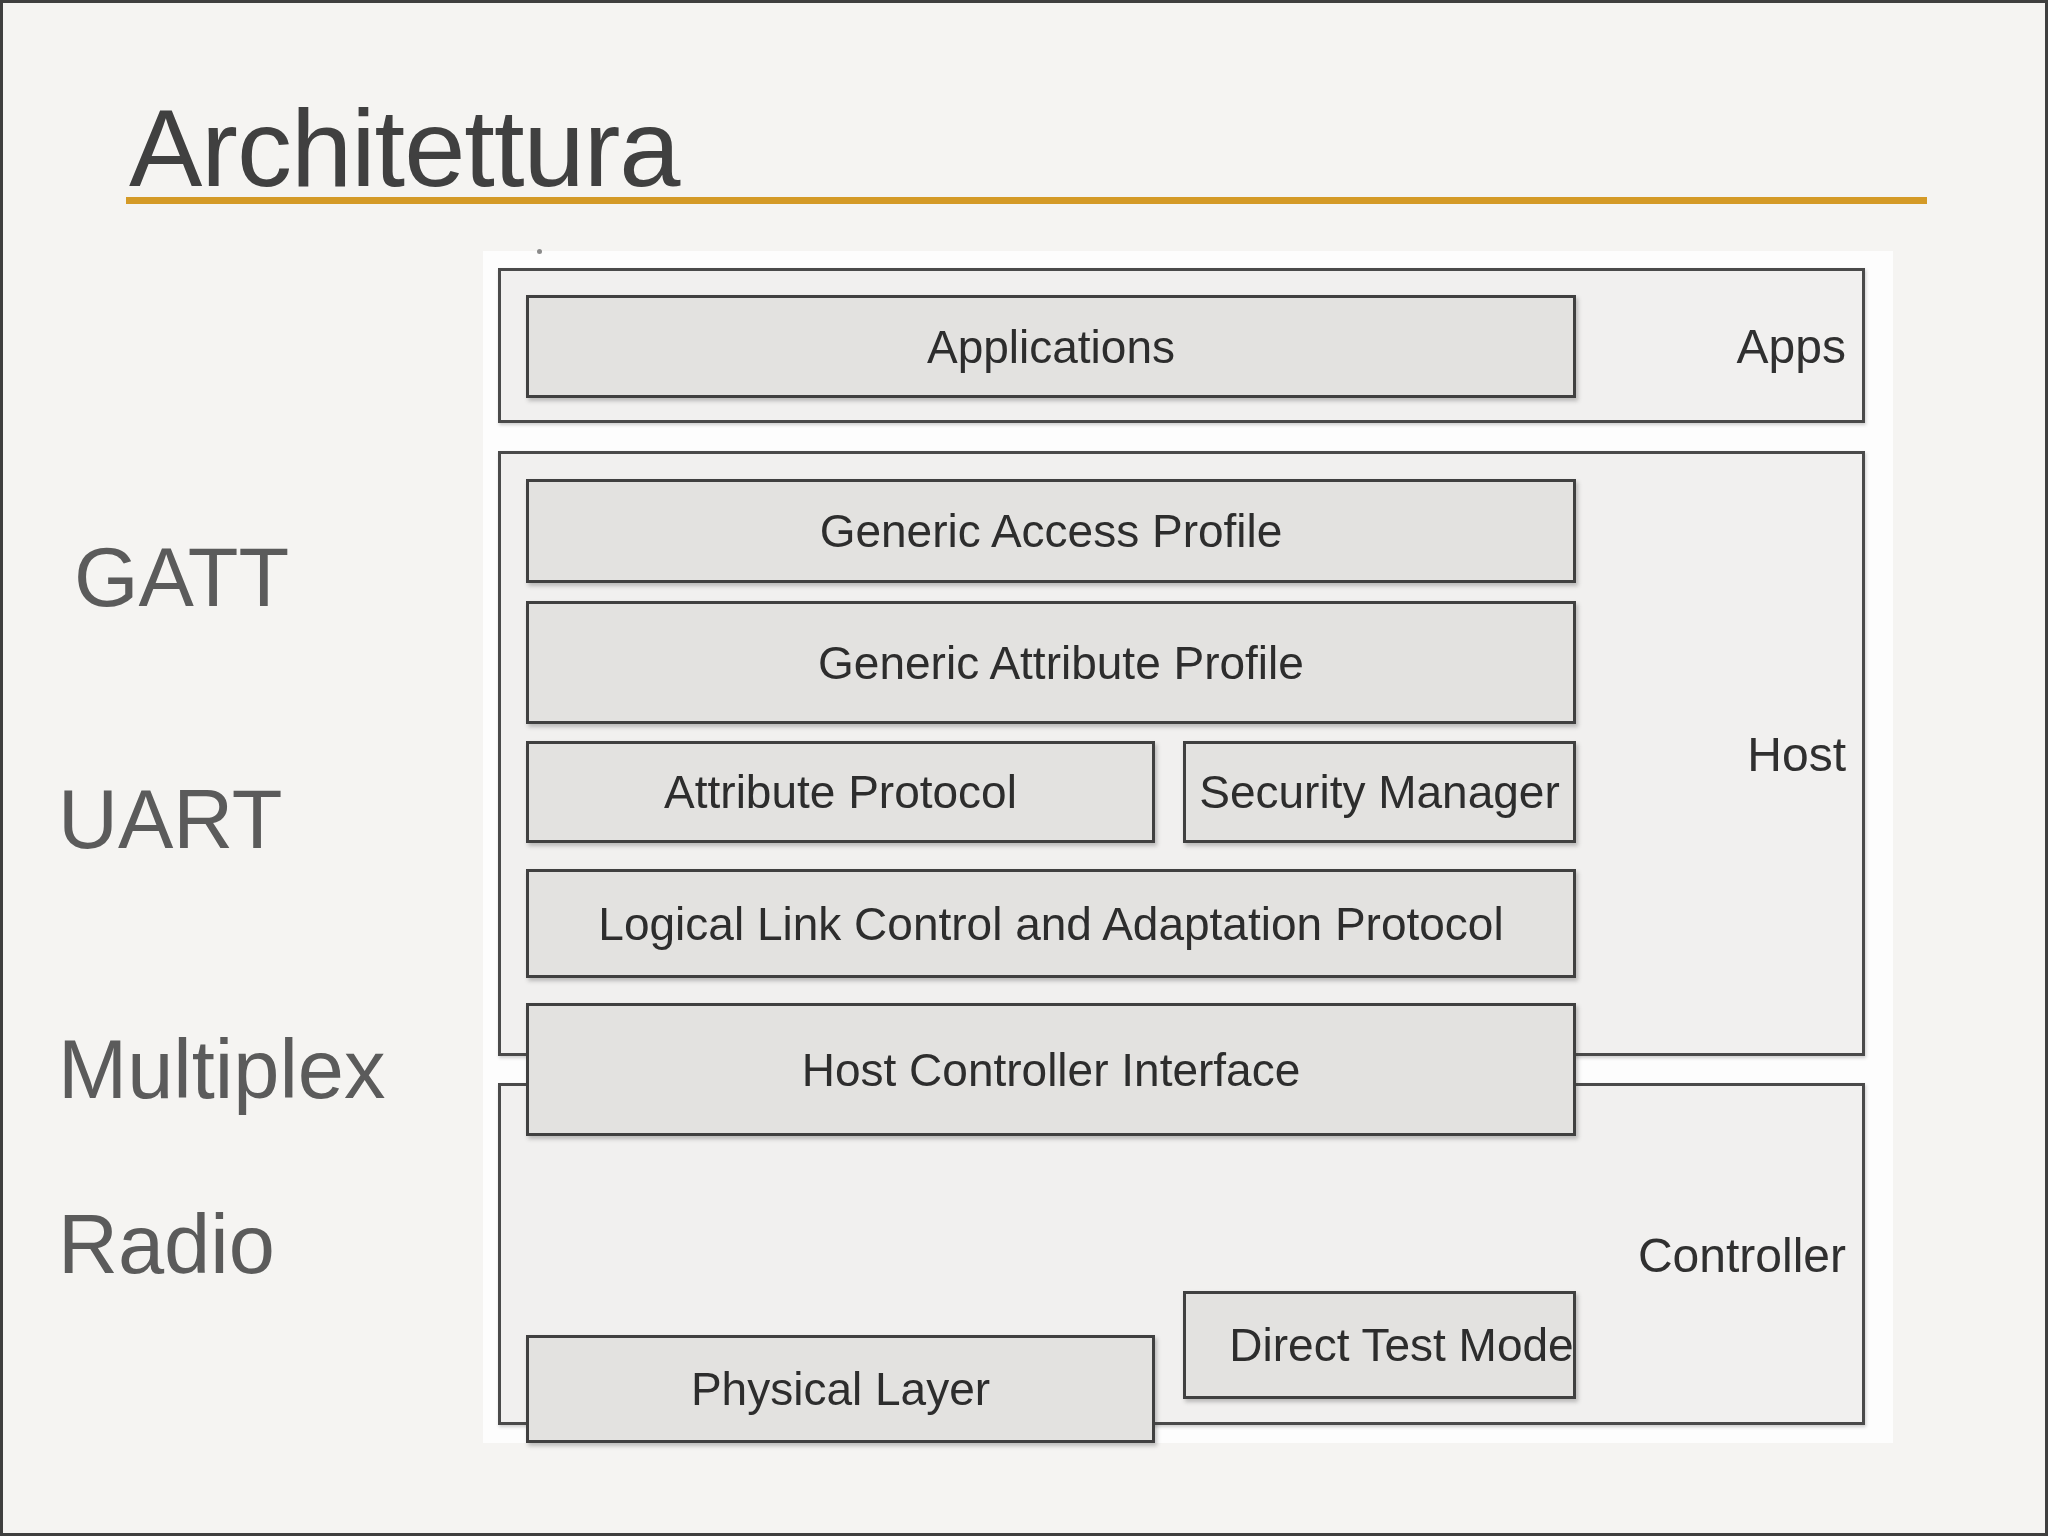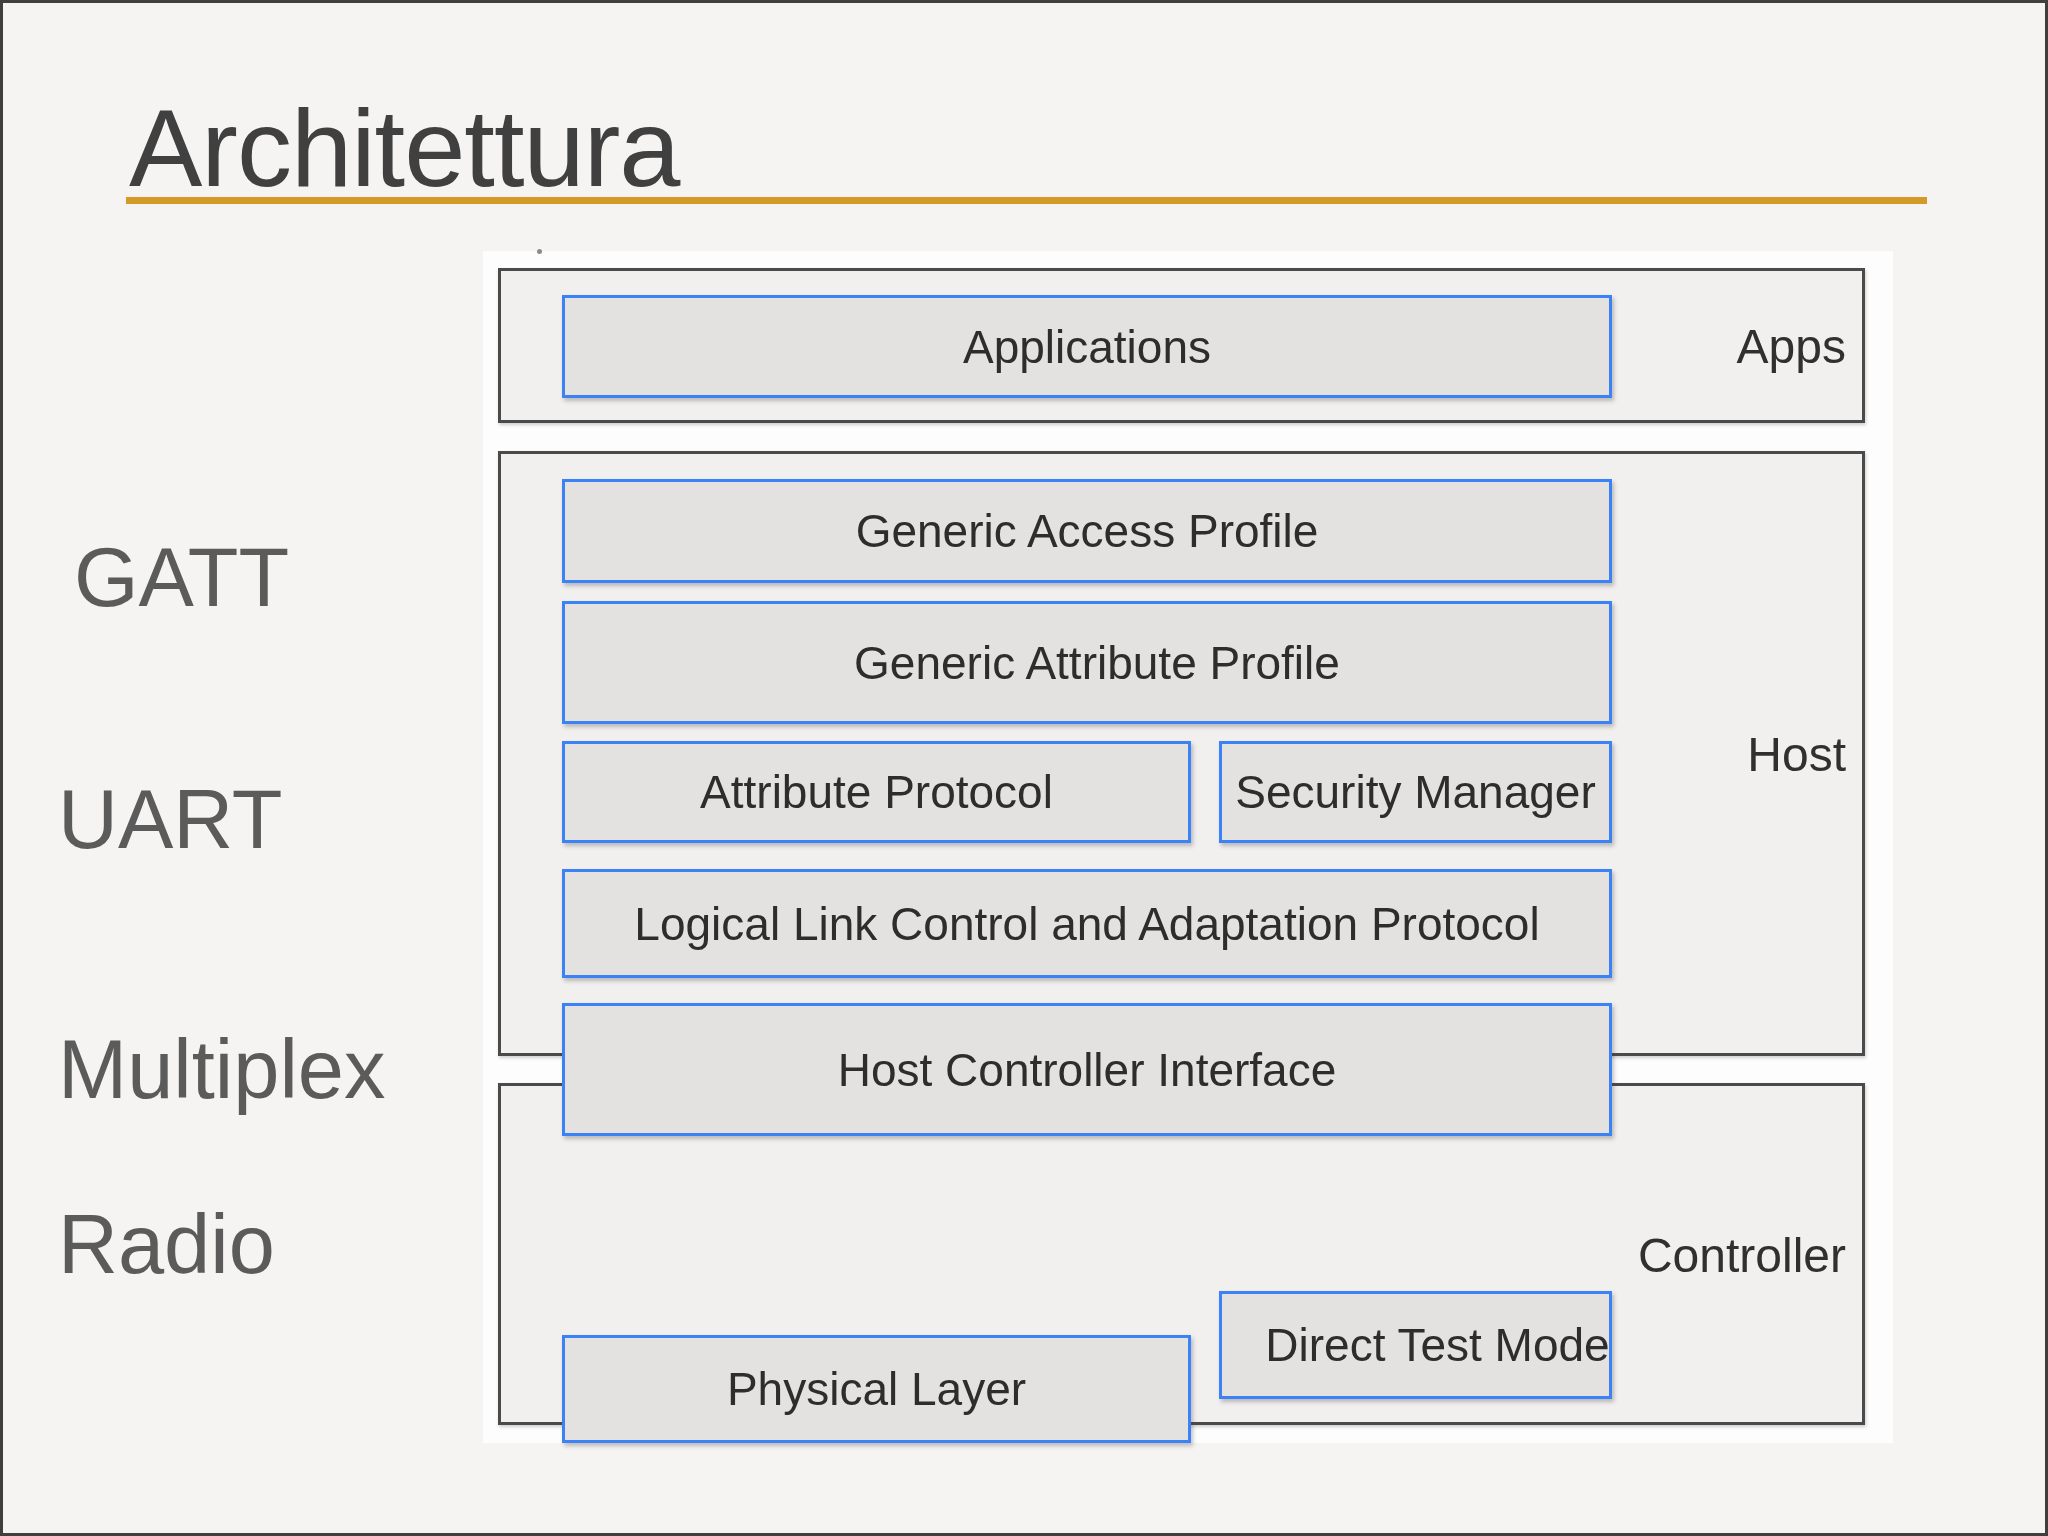--- a/index.html
+++ b/index.html
@@ -91,30 +91,29 @@
     white-space: nowrap;
     text-align: left;
   }
   .panel-label.apps       { top: 72px; }
   .panel-label.host       { top: 480px; }
   .panel-label.controller { top: 981px; }
 
   .box {
     position: absolute;
     background: #e3e2e0;
-    border: 3px solid #3b82f6;
+    border: 3px solid #404040;
     box-shadow: 2px 3px 4px rgba(60,60,60,0.3);
     display: flex;
     align-items: center;
     justify-content: center;
     font-size: 46px;
     color: #2d2d2d;
     text-align: center;
     white-space: nowrap;
-    margin-left: 36px;
   }
   .box.wide  { left: 43px;  width: 1050px; }
   .box.left  { left: 43px;  width: 629px;  }
   .box.right { left: 700px; width: 393px;  }
 
   .box.applications { top: 44px;   height: 103px; }
   .box.gap          { top: 228px;  height: 104px; }
   .box.gatt-profile { top: 350px;  height: 123px; padding-left: 20px; }
   .box.att          { top: 490px;  height: 102px; }
   .box.sm           { top: 490px;  height: 102px; }

